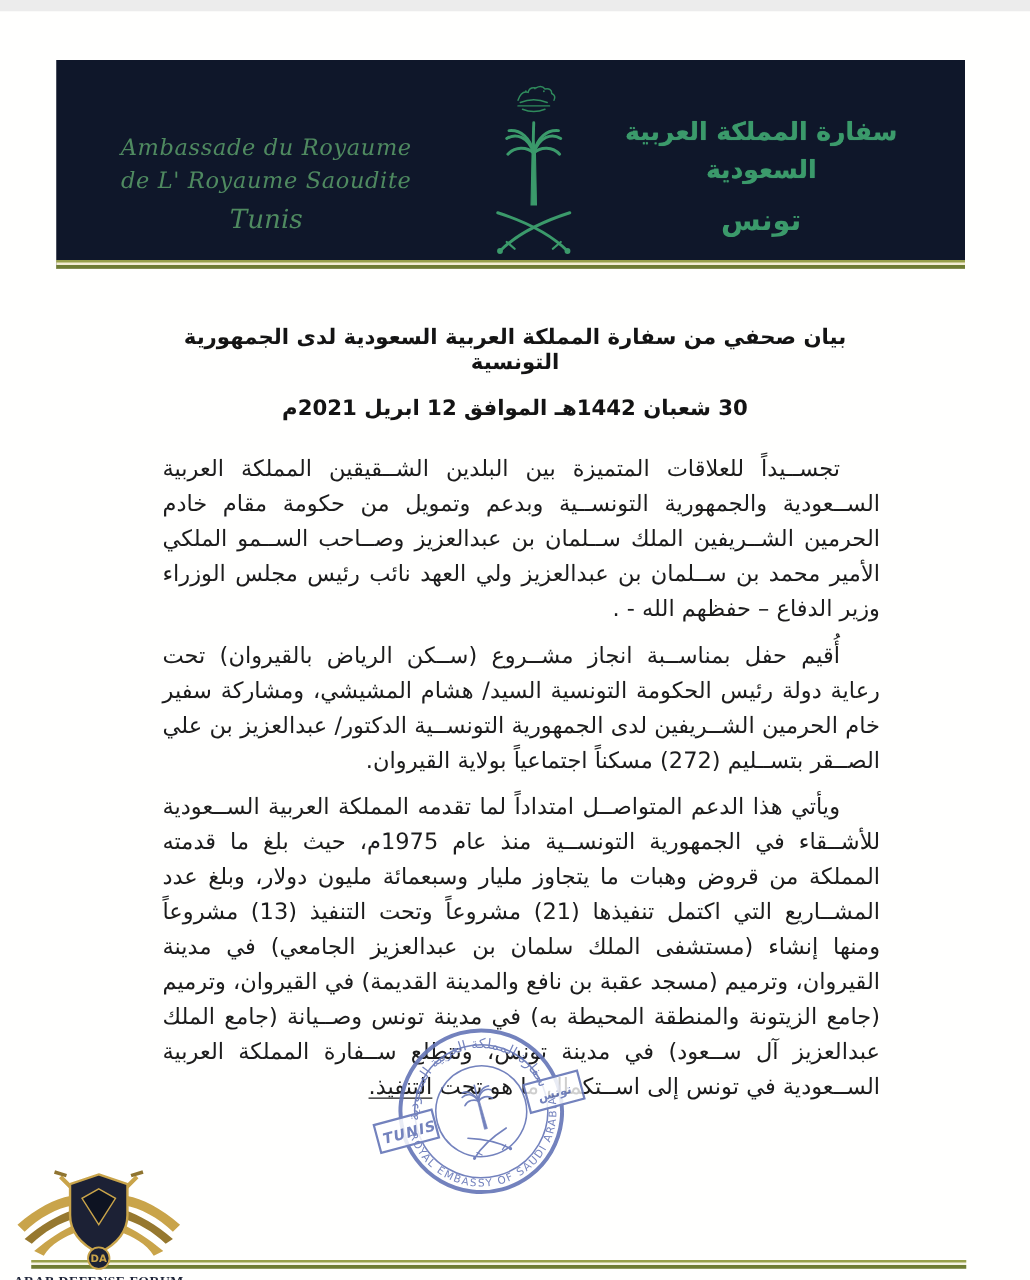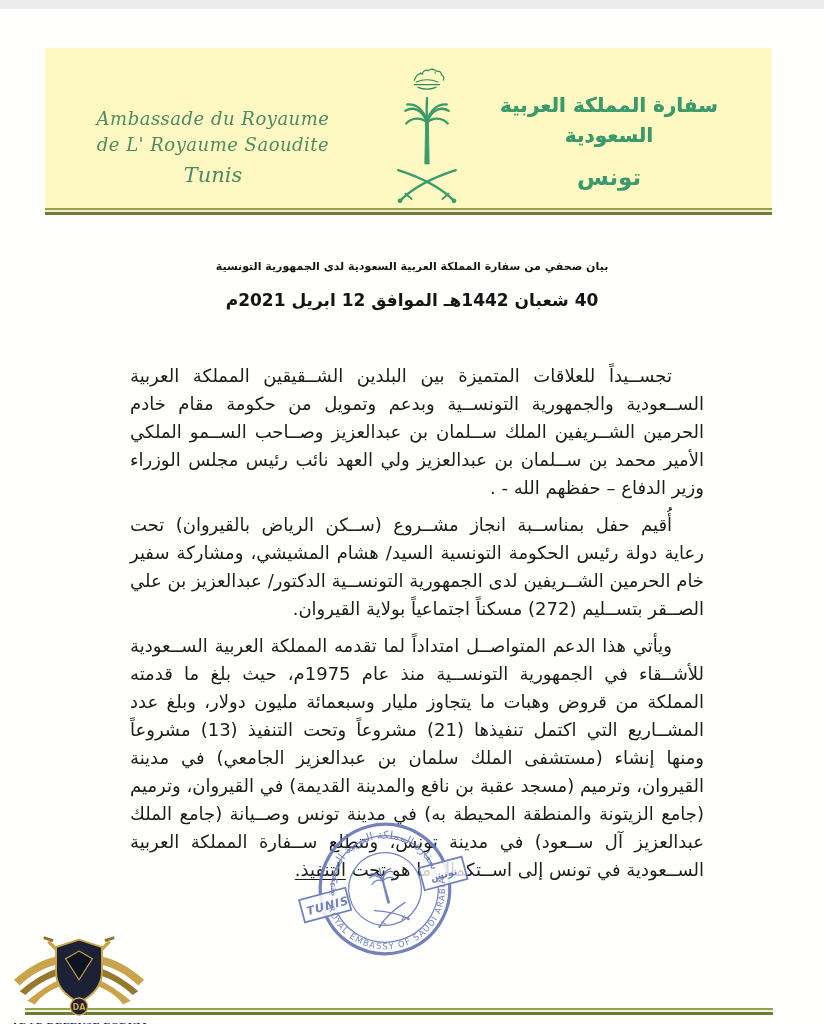--- a/index.html
+++ b/index.html
@@ -2,35 +2,35 @@
 <html lang="ar"><head>
 <meta charset="utf-8">
 <style>
   * { margin:0; padding:0; box-sizing:border-box; }
   body { background:#ffffff; font-family:"DejaVu Sans", sans-serif; }
   .page { position:relative; width:824px; height:1024px; background:#fffffe; overflow:hidden; margin:0 auto; }
 
   .top-strip { position:absolute; left:0; top:0; width:824px; height:9px; background:#ececec; }
 
   
-  .letterhead { position:absolute; left:45px; top:48px; width:727px; height:167px; background:#fef9c3;padding-left:28px; }
+  .letterhead { position:absolute; left:45px; top:48px; width:727px; height:167px; background:#0f172a;padding-left:28px; }
   .lh-rule { position:absolute; left:0; bottom:0; width:100%; height:7px;
              border-top:2px solid #97a04b; border-bottom:3px solid #6e7c34; background:#f2ecd2; }
   .fr-block { position:absolute; left:48px; top:58px; width:240px; text-align:center;
               font-family:"DejaVu Serif", serif; font-style:italic; color:#4f8a60; }
   .fr-line1, .fr-line2 { font-size:18px; line-height:26px; letter-spacing:0.5px; }
   .fr-line3 { font-size:21px; line-height:30px; margin-top:2px; }
   .emblem-wrap { position:absolute; left:337px; top:18px; width:90px; height:140px; color:#3b9a6b; }
   .ar-block { position:absolute; right:48px; top:42px; width:230px; text-align:center; color:#3b9a6b; }
   .ar-title { font-size:20px; font-weight:bold; line-height:30px; text-shadow:0 0 0.6px #3b9a6b; }
   .ar-city  { font-size:23px; font-weight:bold; margin-top:14px; }
 
   
   .doc-title { position:absolute; left:120px; top:260px; width:584px; text-align:center; color:#141414; }
-  .doc-title .t1 { font-size:11px; font-weight:bold; }
+  .doc-title .t1 { font-size:17px; font-weight:bold; }
   .doc-title .t2 { font-size:17px; font-weight:bold; margin-top:17px; }
 
   .doc-body { position:absolute; right:120px; top:362px; width:574px; direction:rtl;
               color:#1c1c1c; font-size:18px; line-height:28px;
               text-align:justify; text-align-last:right; }
   .doc-body p { text-indent:32px; margin-bottom:9px; }
   .u { text-decoration:underline; text-underline-offset:3px; }
 
   
   .stamp { position:absolute; left:292px; top:800px; width:186px; height:178px; color:#6878b8; opacity:0.92; }
@@ -97,21 +97,21 @@
     <div class="ar-block">
       <div class="ar-title">سفارة المملكة العربية السعودية</div>
       <div class="ar-city">تونس</div>
     </div>
 
     <div class="lh-rule"></div>
   </div>
 
   <div class="doc-title" dir="rtl">
     <div class="t1">بيان صحفي من سفارة المملكة العربية السعودية لدى الجمهورية التونسية</div>
-    <div class="t2">40 شعبان 1442هـ الموافق 12 ابريل 2021م</div>
+    <div class="t2">30 شعبان 1442هـ الموافق 12 ابريل 2021م</div>
   </div>
 
   <div class="doc-body">
     <p>تجســيداً للعلاقات المتميزة بين البلدين الشــقيقين المملكة العربية الســعودية والجمهورية التونســية وبدعم وتمويل من حكومة مقام خادم الحرمين الشــريفين الملك ســلمان بن عبدالعزيز وصــاحب الســمو الملكي الأمير محمد بن ســلمان بن عبدالعزيز ولي العهد نائب رئيس مجلس الوزراء وزير الدفاع – حفظهم الله - .</p>
     <p>أُقيم حفل بمناســبة انجاز مشــروع (ســكن الرياض بالقيروان) تحت رعاية دولة رئيس الحكومة التونسية السيد/ هشام المشيشي، ومشاركة سفير خام الحرمين الشــريفين لدى الجمهورية التونســية الدكتور/ عبدالعزيز بن علي الصــقر بتســليم (272) مسكناً اجتماعياً بولاية القيروان.</p>
     <p><span>ويأتي هذا الدعم المتواصــل امتداداً لما تقدمه المملكة العربية الســعودية للأشــقاء في الجمهورية التونســية منذ عام 1975م، حيث بلغ ما قدمته المملكة من قروض وهبات ما يتجاوز مليار وسبعمائة مليون دولار، وبلغ عدد المشــاريع التي اكتمل تنفيذها (21) مشروعاً وتحت التنفيذ (13) مشروعاً ومنها إنشاء (مستشفى الملك سلمان بن عبدالعزيز الجامعي) في مدينة القيروان، وترميم (مسجد عقبة بن نافع والمدينة القديمة) في القيروان، وترميم (جامع الزيتونة والمنطقة المحيطة به) في مدينة تونس وصــيانة (جامع الملك عبدالعزيز آل ســعود) في مدينة تونس، وتتطلع ســفارة المملكة العربية الســعودية في تونس إلى اســتكمال ما هو تحت</span> <span class="u">التنفيذ.</span></p>
   </div>
 
   <div class="stamp">
     <svg viewBox="0 0 210 200" width="186" height="178">

